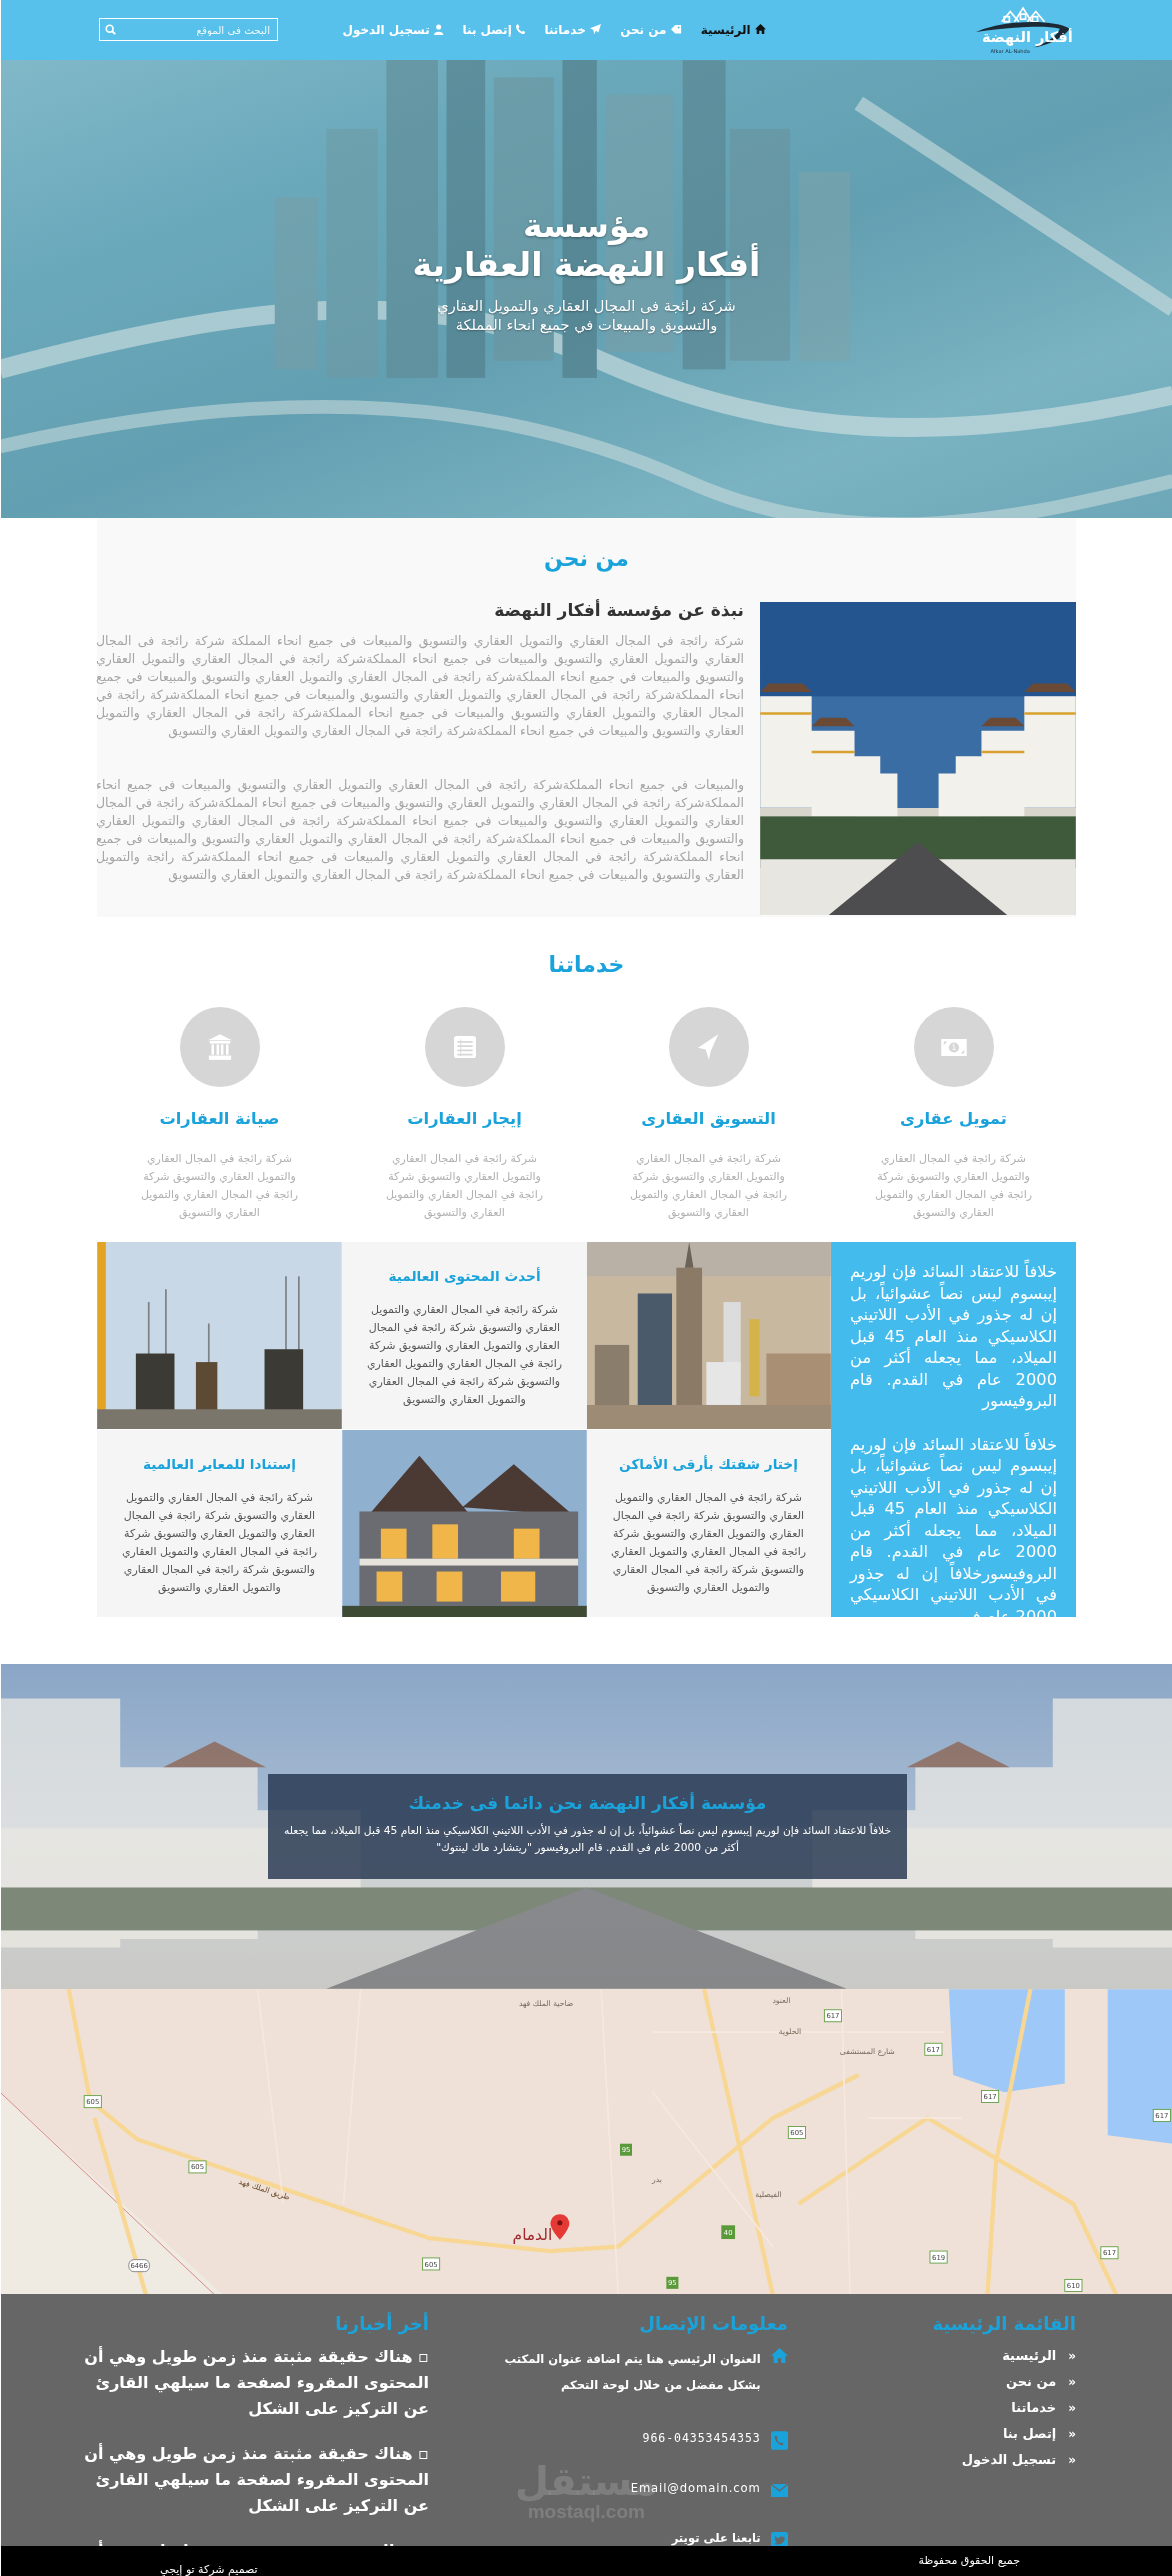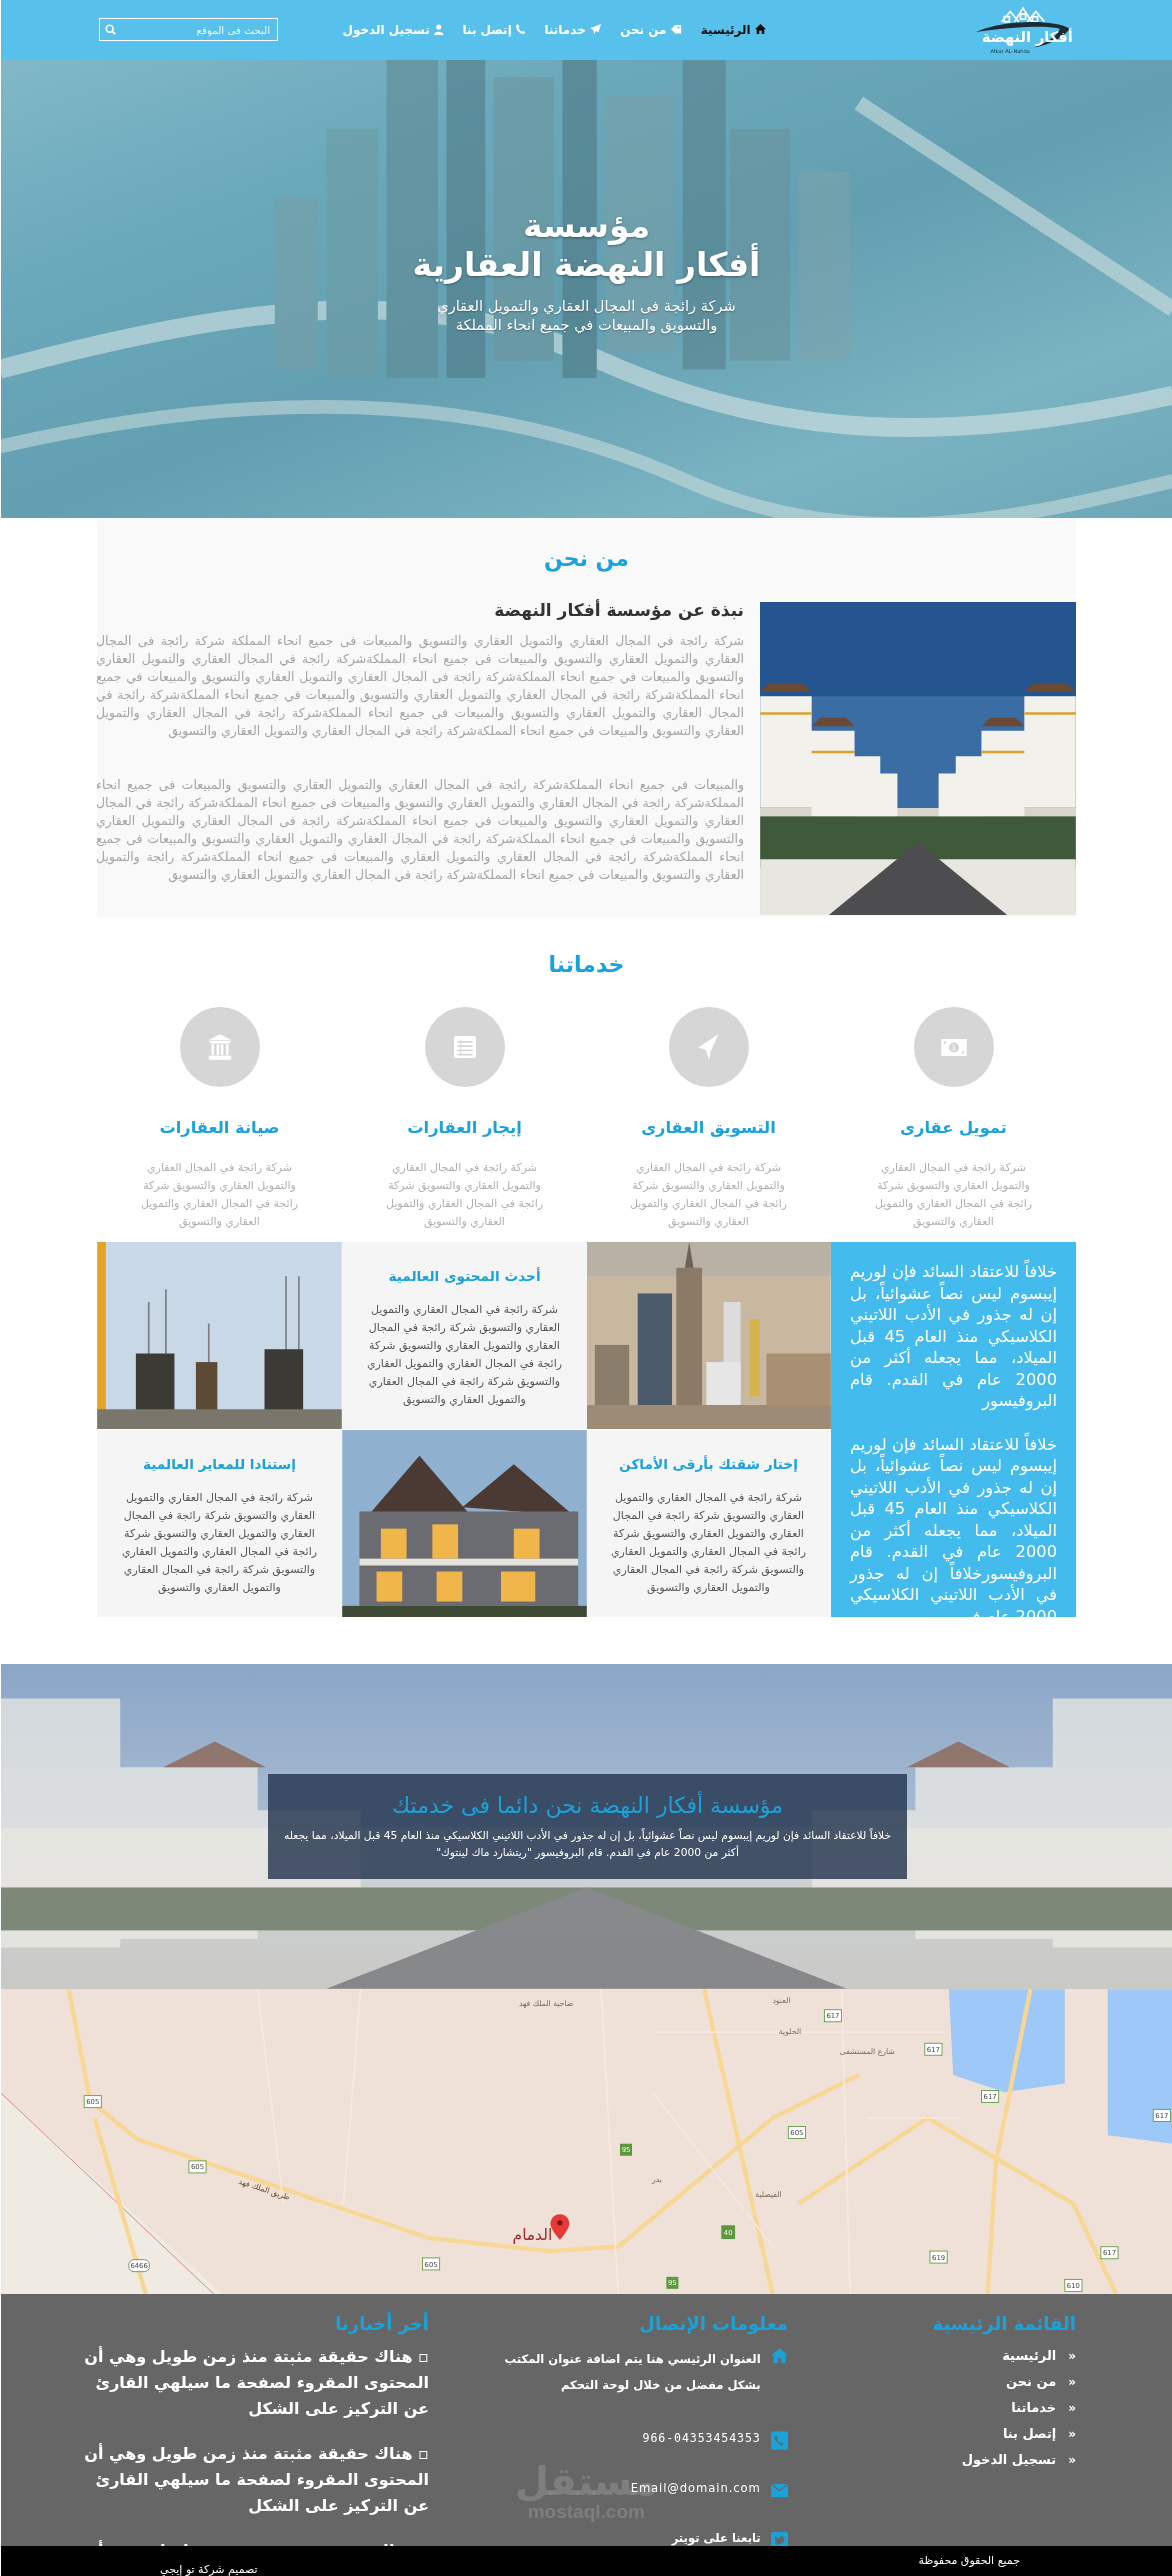--- a/index.html
+++ b/index.html
@@ -81,21 +81,21 @@
   
   .services { position: absolute; top: 945px; left: 97px; width: 979px; height: 275px; }
   .services .section-title { position: absolute; top: 6.9px; width: 100%; }
   .service {
     position: absolute; top: 62px; width: 245px; text-align: center;
   }
   .service .circle {
     width: 80px; height: 80px; border-radius: 50%; background: #d6d6d6;
     margin: 0 auto; display: flex; align-items: center; justify-content: center;
   }
-  .service .s-title { margin-top: 31px; color: #1aa3db; font-size: 16.3px; font-weight: bold; }
+  .service .s-title { margin-top: 22px; color: #1aa3db; font-size: 16.3px; font-weight: bold; }
   .service .s-desc { margin-top: 22px; color: #b0b0b0; font-size: 11px; line-height: 18px; padding: 0 34px; }
 
   
   .grid { position: absolute; top: 1242px; left: 97px; width: 979px; height: 375px; }
   .cell { position: absolute; width: 245px; height: 187px; overflow: hidden; }
   .cell.text { background: #f5f5f5; text-align: center; padding: 19px 17px 0; }
   .cell .c-title { color: #1aa3db; font-size: 13.7px; font-weight: bold; margin-top: 6.9px; }
   .cell .c-desc { margin-top: 17px; color: #555; font-size: 11px; line-height: 18px; }
   .blue-box {
     position: absolute; right: 0; top: 0; width: 245px; height: 375px; background: #43bbed;
@@ -106,21 +106,21 @@
   
   .banner {
     position: absolute; top: 1664px; left: 0; width: 1173px; height: 325px;
     background: linear-gradient(#8aa6c7 0%, #a9bcd2 50%, #cfd5d8 51%, #c9c9c6 100%);
     overflow: hidden;
   }
   .banner-box {
     position: absolute; left: 268px; top: 110px; width: 639px; height: 105px;
     background: rgba(35,52,78,0.82); text-align: center; padding-top: 19px;
   }
-  .banner-title { color: #1aa3db; font-size: 22px; font-weight: normal; }
+  .banner-title { color: #1aa3db; font-size: 17px; font-weight: bold; }
   .banner-text { color: #fff; font-size: 10.7px; line-height: 17px; margin-top: 8.6px; padding: 0 15.5px; }
 
   
   .map {
     position: absolute; top: 1989px; left: 0; width: 1173px; height: 306px;
     background: #efe0d6; overflow: hidden;
   }
   .map svg { position: absolute; inset: 0; }
 
   

